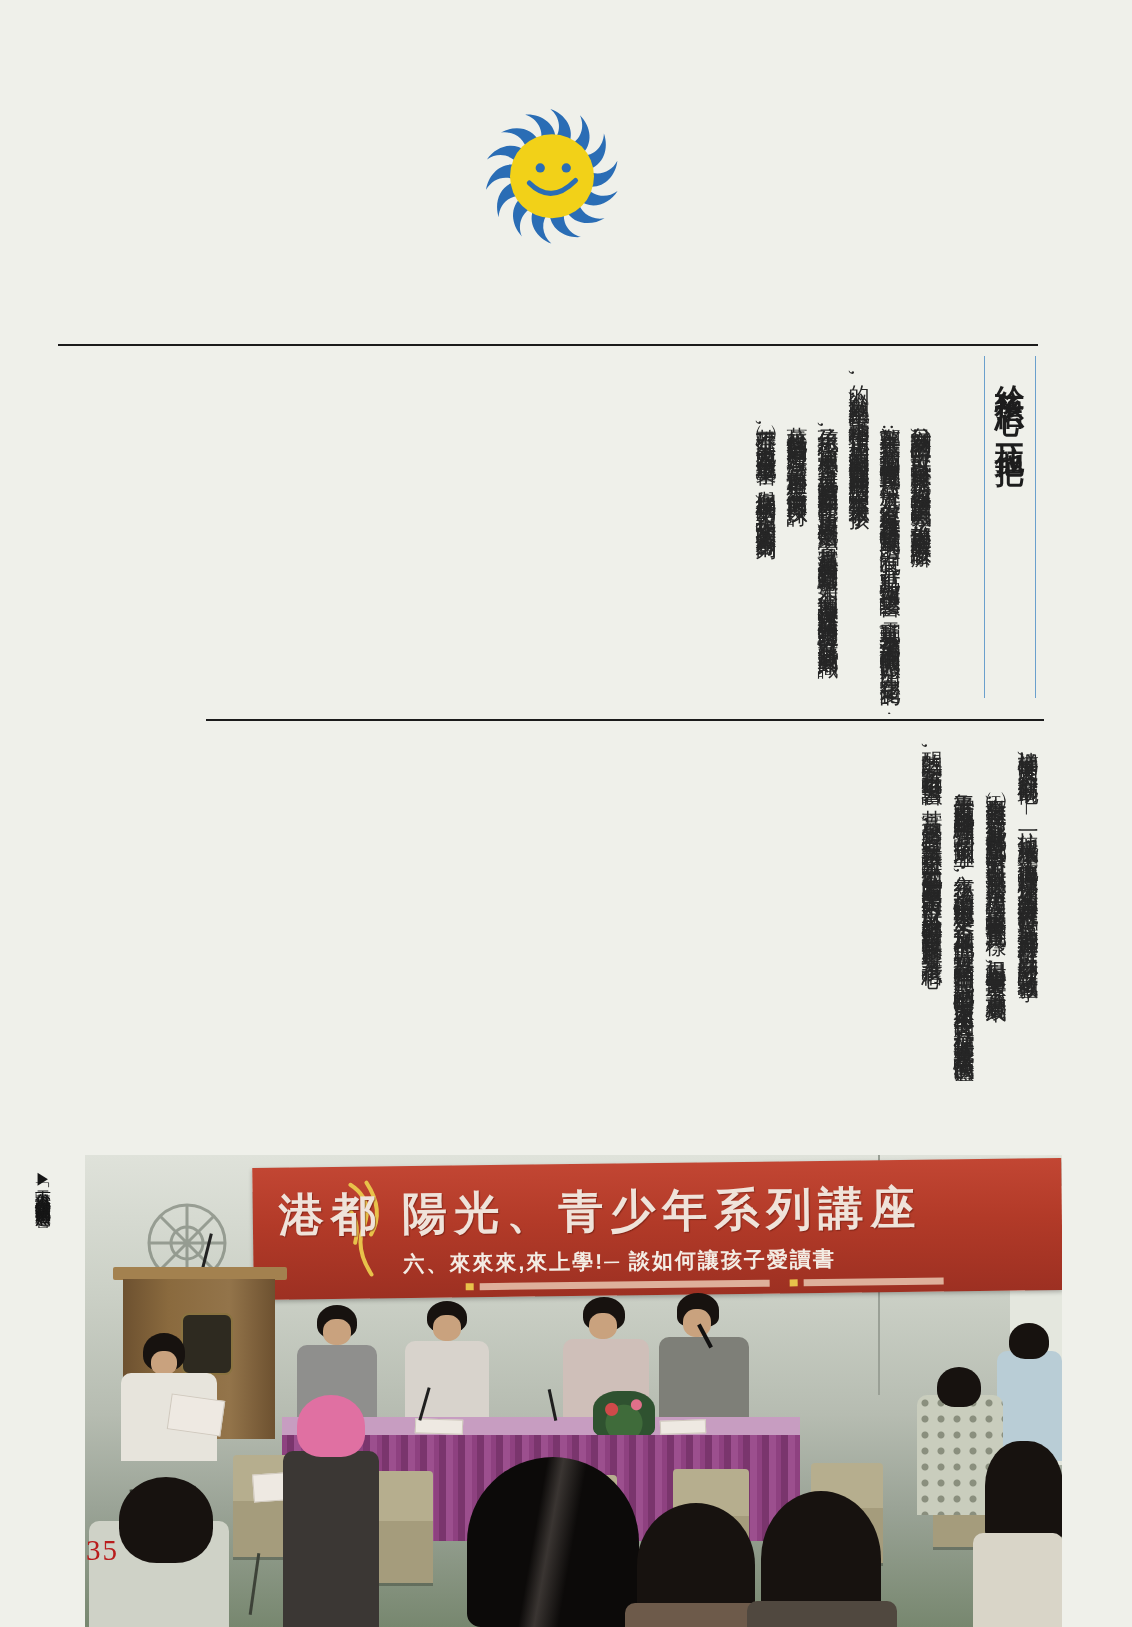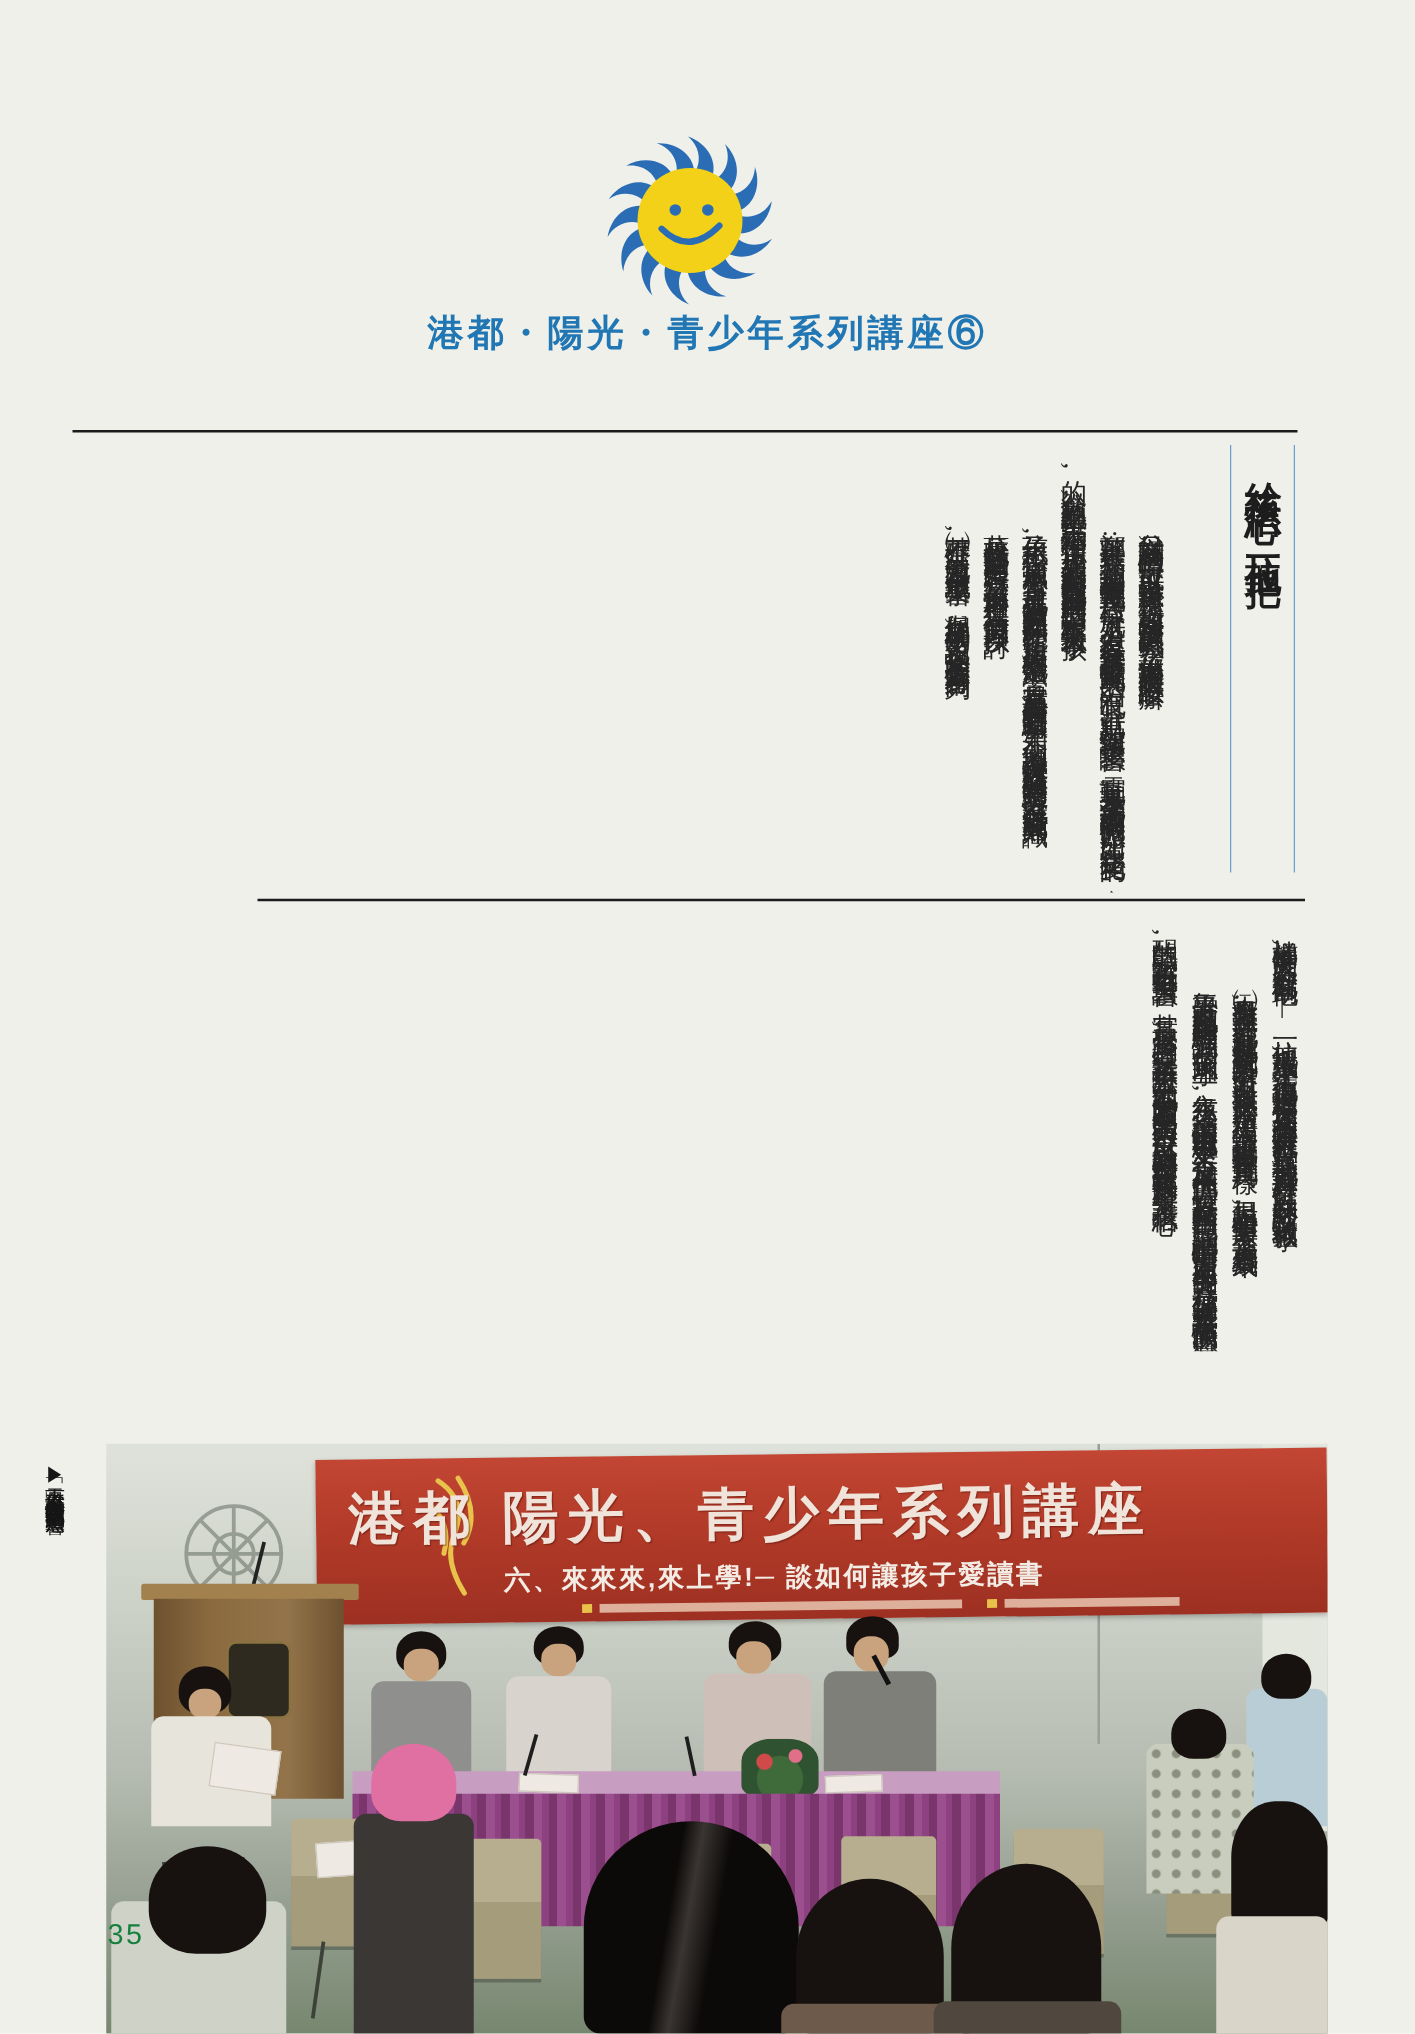--- a/index.html
+++ b/index.html
@@ -39,22 +39,22 @@
   .vtext p.cont{text-indent:0;}
   
   #photo-caption{
     position:absolute;left:27px;top:1160px;height:430px;width:26px;
     writing-mode:vertical-rl;text-orientation:mixed;
     font-size:16px;letter-spacing:1px;color:#161616;
   }
   
   #page-number{
     position:absolute;left:86px;top:1534px;z-index:9;
-    font-family:Liberation Sans, sans-serif;
-    font-size:23px;color:#15803d;letter-spacing:2px;
+    font-family:Liberation Serif, serif;
+    font-size:29px;color:#b91c1c;letter-spacing:2px;
   }
   
   #photo{
     position:absolute;left:85px;top:1155px;width:977px;height:472px;overflow:hidden;
     background:linear-gradient(180deg,#dfe2da 0%,#ccd1c7 28%,#b6bcb1 55%,#9aa396 75%,#77876f 100%);
   }
   #photo *{position:absolute;}
   .medallion{opacity:.45;}
   #wall-right{left:925px;top:0;width:52px;height:310px;background:#e4e7de;}
   #wall-corner{left:793px;top:0;width:2px;height:240px;background:#9aa096;}
@@ -126,21 +126,20 @@
         <use href="#ray" transform="rotate(312)"></use>
         <use href="#ray" transform="rotate(338)"></use>
         <circle cx="0" cy="0" r="50" fill="#f2d118"></circle>
         <circle cx="-14" cy="-10" r="5.5" fill="#2a6db5"></circle>
         <circle cx="17" cy="-10" r="5.5" fill="#2a6db5"></circle>
         <path d="M-27,8 Q-1,34 28,5" fill="none" stroke="#2a6db5" stroke-width="6" stroke-linecap="round"></path>
       </g>
     </svg>
   </div>
 
-  <div id="series-title">港都・陽光・青少年系列講座⑥</div>
 
   <div id="rule1" class="hrule"></div>
   <div id="rule2" class="hrule"></div>
 
   <div id="headline">給孩子信心　拉他一把</div>
 
   <div id="block1" class="vtext">
     <p>父母親有閱讀的習慣,或許可以引導孩子有樣學樣,但該如何營造孩子讀書的氣氛?孩子部份學科不理想時該怎麼辦?</p>
     <p>鄭英耀主任表示:我們常說如果教室像電動玩具店一樣,就太好了,但有沒有父母會拿錢請孩子去打電動玩具的?沒有吧!這就點出,如何讓孩子愛讀書。電動玩具基本上充滿了所謂內在動機的感應,比如,它是變化的、充滿挑戰和刺激的,從分數上的紀錄,馬上顯示一種增強作用,如果我們的教材內容能夠充滿這種內在動機的話,根本不需要去教小孩子。</p>
     <p>孩子年紀愈小,通常用感官來學習,也就是要透過實際的參與和操作才能學習,所想表達的概念是:學習,其實必須是學習者的親身體驗,如果,一個知識學習沒有辦法經過兒童的親身體驗,就沒有辦法變成真的知識。</p>

